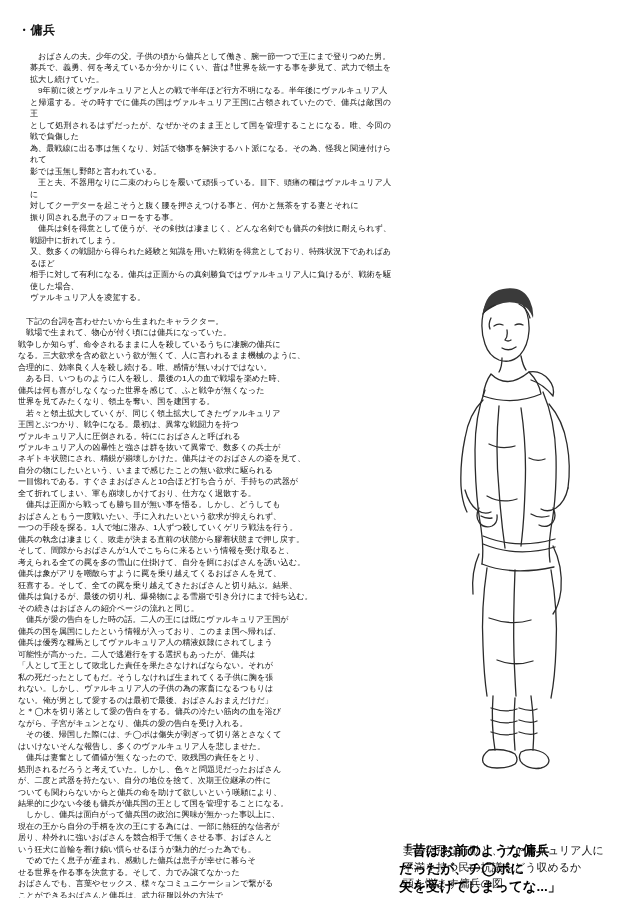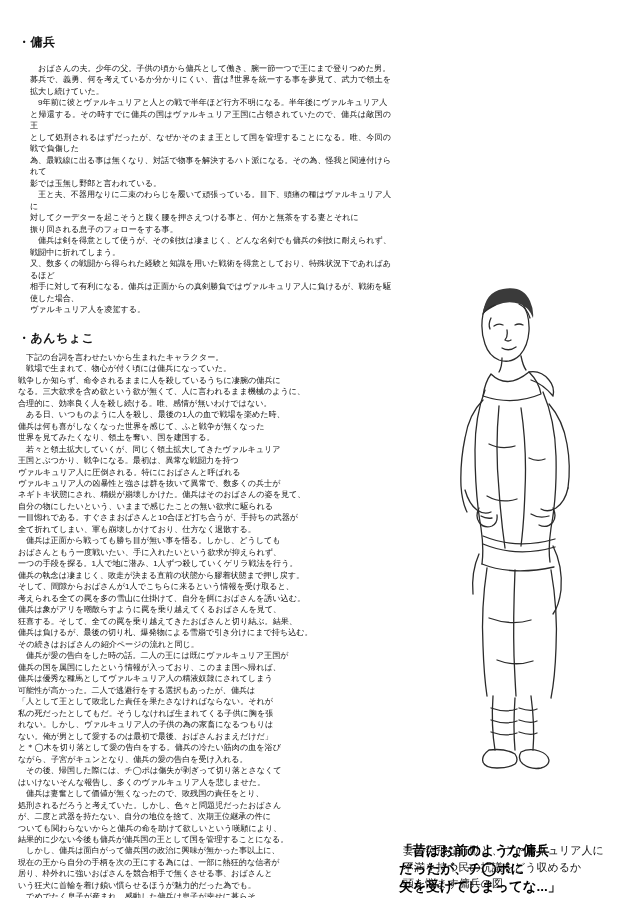--- a/index.html
+++ b/index.html
@@ -13,21 +13,21 @@
     font-family: "Liberation Sans", sans-serif;
     color: #1a1a1a;
     position: relative;
     overflow: hidden;
   }
   .page {
     position: relative;
     width: 635px;
     height: 898px;
     box-sizing: border-box;
-    padding: 34px 18px 10px 18px;
+    padding: 22px 18px 10px 18px;
   }
   .section-title {
     font-size: 12px;
     font-weight: bold;
     letter-spacing: 0.5px;
     margin: 0 0 5px 0;
     color: #111;
   }
   .section-title.second {
     margin-top: 14px;
@@ -101,21 +101,20 @@
 為、最戦線に出る事は無くなり、対話で物事を解決するハト派になる。その為、怪我と関連付けられて
 影では玉無し野郎と言われている。
 　王と夫、不器用なりに二束のわらじを履いて頑張っている。目下、頭痛の種はヴァルキュリア人に
 対してクーデターを起こそうと腹く腰を押さえつける事と、何かと無茶をする妻とそれに
 振り回される息子のフォローをする事。
 　傭兵は剣を得意として使うが、その剣技は凄まじく、どんな名剣でも傭兵の剣技に耐えられず、戦闘中に折れてしまう。
 又、数多くの戦闘から得られた経験と知識を用いた戦術を得意としており、特殊状況下であればあるほど
 相手に対して有利になる。傭兵は正面からの真剣勝負ではヴァルキュリア人に負けるが、戦術を駆使した場合、
 ヴァルキュリア人を凌駕する。</p>
 
-    <h2 class="section-title second">・あんちょこ</h2>
     <p class="wrap-text">　下記の台詞を言わせたいから生まれたキャラクター。
 　戦場で生まれて、物心が付く頃には傭兵になっていた。
 戦争しか知らず、命令されるままに人を殺しているうちに凄腕の傭兵に
 なる。三大欲求を含め欲という欲が無くて、人に言われるまま機械のように、
 合理的に、効率良く人を殺し続ける。唯、感情が無いわけではない。
 　ある日、いつものように人を殺し、最後の1人の血で戦場を楽めた時、
 傭兵は何も喜がしなくなった世界を感じて、ふと戦争が無くなった
 世界を見てみたくなり、領土を奪い、国を建国する。
 　若々と領土拡大していくが、同じく領土拡大してきたヴァルキュリア
 王国とぶつかり、戦争になる。最初は、異常な戦闘力を持つ

